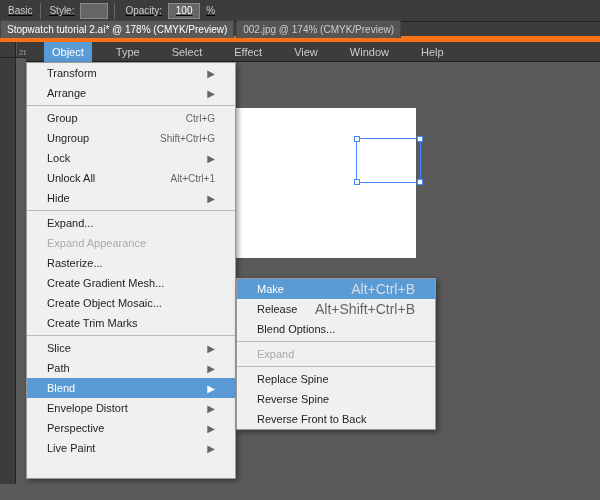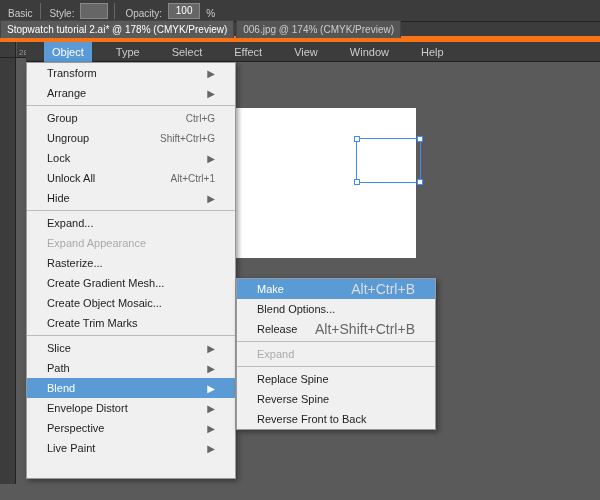--- a/index.html
+++ b/index.html
@@ -18,22 +18,23 @@
       background: #3c3c3c;
       height: 22px;
       display: flex;
       align-items: center;
       border-bottom: 1px solid #222;
       padding: 0 4px;
       gap: 4px;
     }
     .toolbar-section {
       display: flex;
-      align-items: flex-end;
+      align-items: center;
       gap: 2px;
+      text-decoration: underline;
     }
     .toolbar-text {
       color: #ccc;
       font-size: 10px;
       padding: 0 4px;
     }
     .toolbar-input {
       background: #666;
       border: 1px solid #888;
       color: #fff;
@@ -310,21 +311,21 @@
       <input class="toolbar-input" style="width: 32px;" value="100">
       <span class="toolbar-text">%</span>
     </div>
   </div>
 
   <div class="second-toolbar" style="padding:0;">
     <div class="tab-item active" style="font-size:10px;padding:1px 6px;">
       <span>Stopwatch tutorial 2.ai* @ 178% (CMYK/Preview)</span>
     </div>
     <div class="tab-item" style="font-size:10px;padding:1px 6px;">
-      <span>006.jpg @ 174% (CMYK/Preview)</span>
+      <span>002.jpg @ 174% (CMYK/Preview)</span>
     </div>
   </div>
 
   <div class="main-content">
 
     <div class="left-panel">
       <div class="tool-btn">▲</div>
       <div class="tool-btn">↖</div>
       <div class="tool-btn">✒</div>
       <div class="tool-btn">T</div>
@@ -480,25 +481,25 @@
           </div>
 
         </div>
 
         <div class="submenu">
           <div class="submenu-item active-highlight">
             <span>Make</span>
             <span class="submenu-shortcut">Alt+Ctrl+B</span>
           </div>
           <div class="submenu-item">
-            <span>Blend Options...</span>
-          </div>
-          <div class="submenu-item">
             <span>Release</span>
             <span class="submenu-shortcut">Alt+Shift+Ctrl+B</span>
+          </div>
+          <div class="submenu-item">
+            <span>Blend Options...</span>
           </div>
           <div class="submenu-separator"></div>
           <div class="submenu-item disabled">
             <span>Expand</span>
           </div>
           <div class="submenu-separator"></div>
           <div class="submenu-item">
             <span>Replace Spine</span>
           </div>
           <div class="submenu-item">

